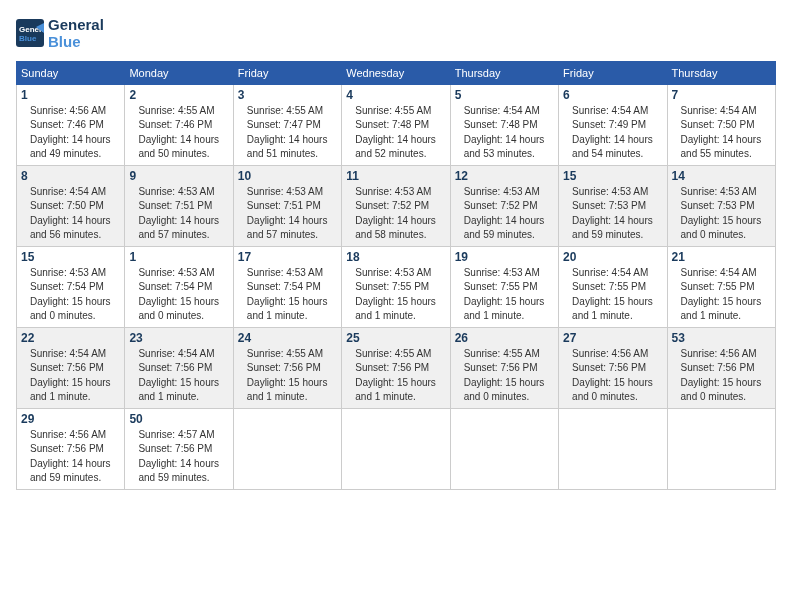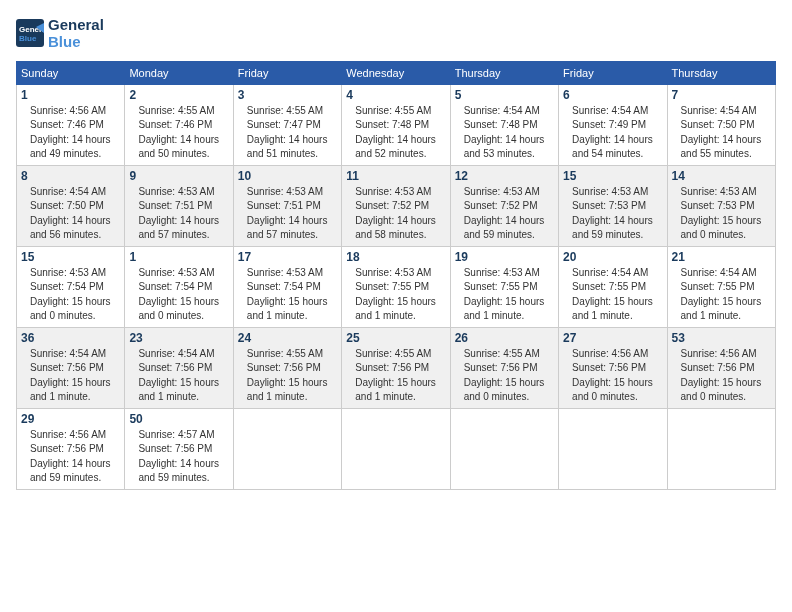--- a/index.html
+++ b/index.html
@@ -272,21 +272,21 @@
           <td>
             <span class="day-num">21</span>
             <div class="day-info" style="white-space: pre-line;">Sunrise: 4:54 AM
 Sunset: 7:55 PM
 Daylight: 15 hours
 and 1 minute.</div>
           </td>
         </tr>
         <tr class="row-shaded">
           <td>
-            <span class="day-num">36</span>
+            <span class="day-num">22</span>
             <div class="day-info" style="white-space: pre-line;">Sunrise: 4:54 AM
 Sunset: 7:56 PM
 Daylight: 15 hours
 and 1 minute.</div>
           </td>
           <td>
             <span class="day-num">23</span>
             <div class="day-info" style="white-space: pre-line;">Sunrise: 4:54 AM
 Sunset: 7:56 PM
 Daylight: 15 hours

